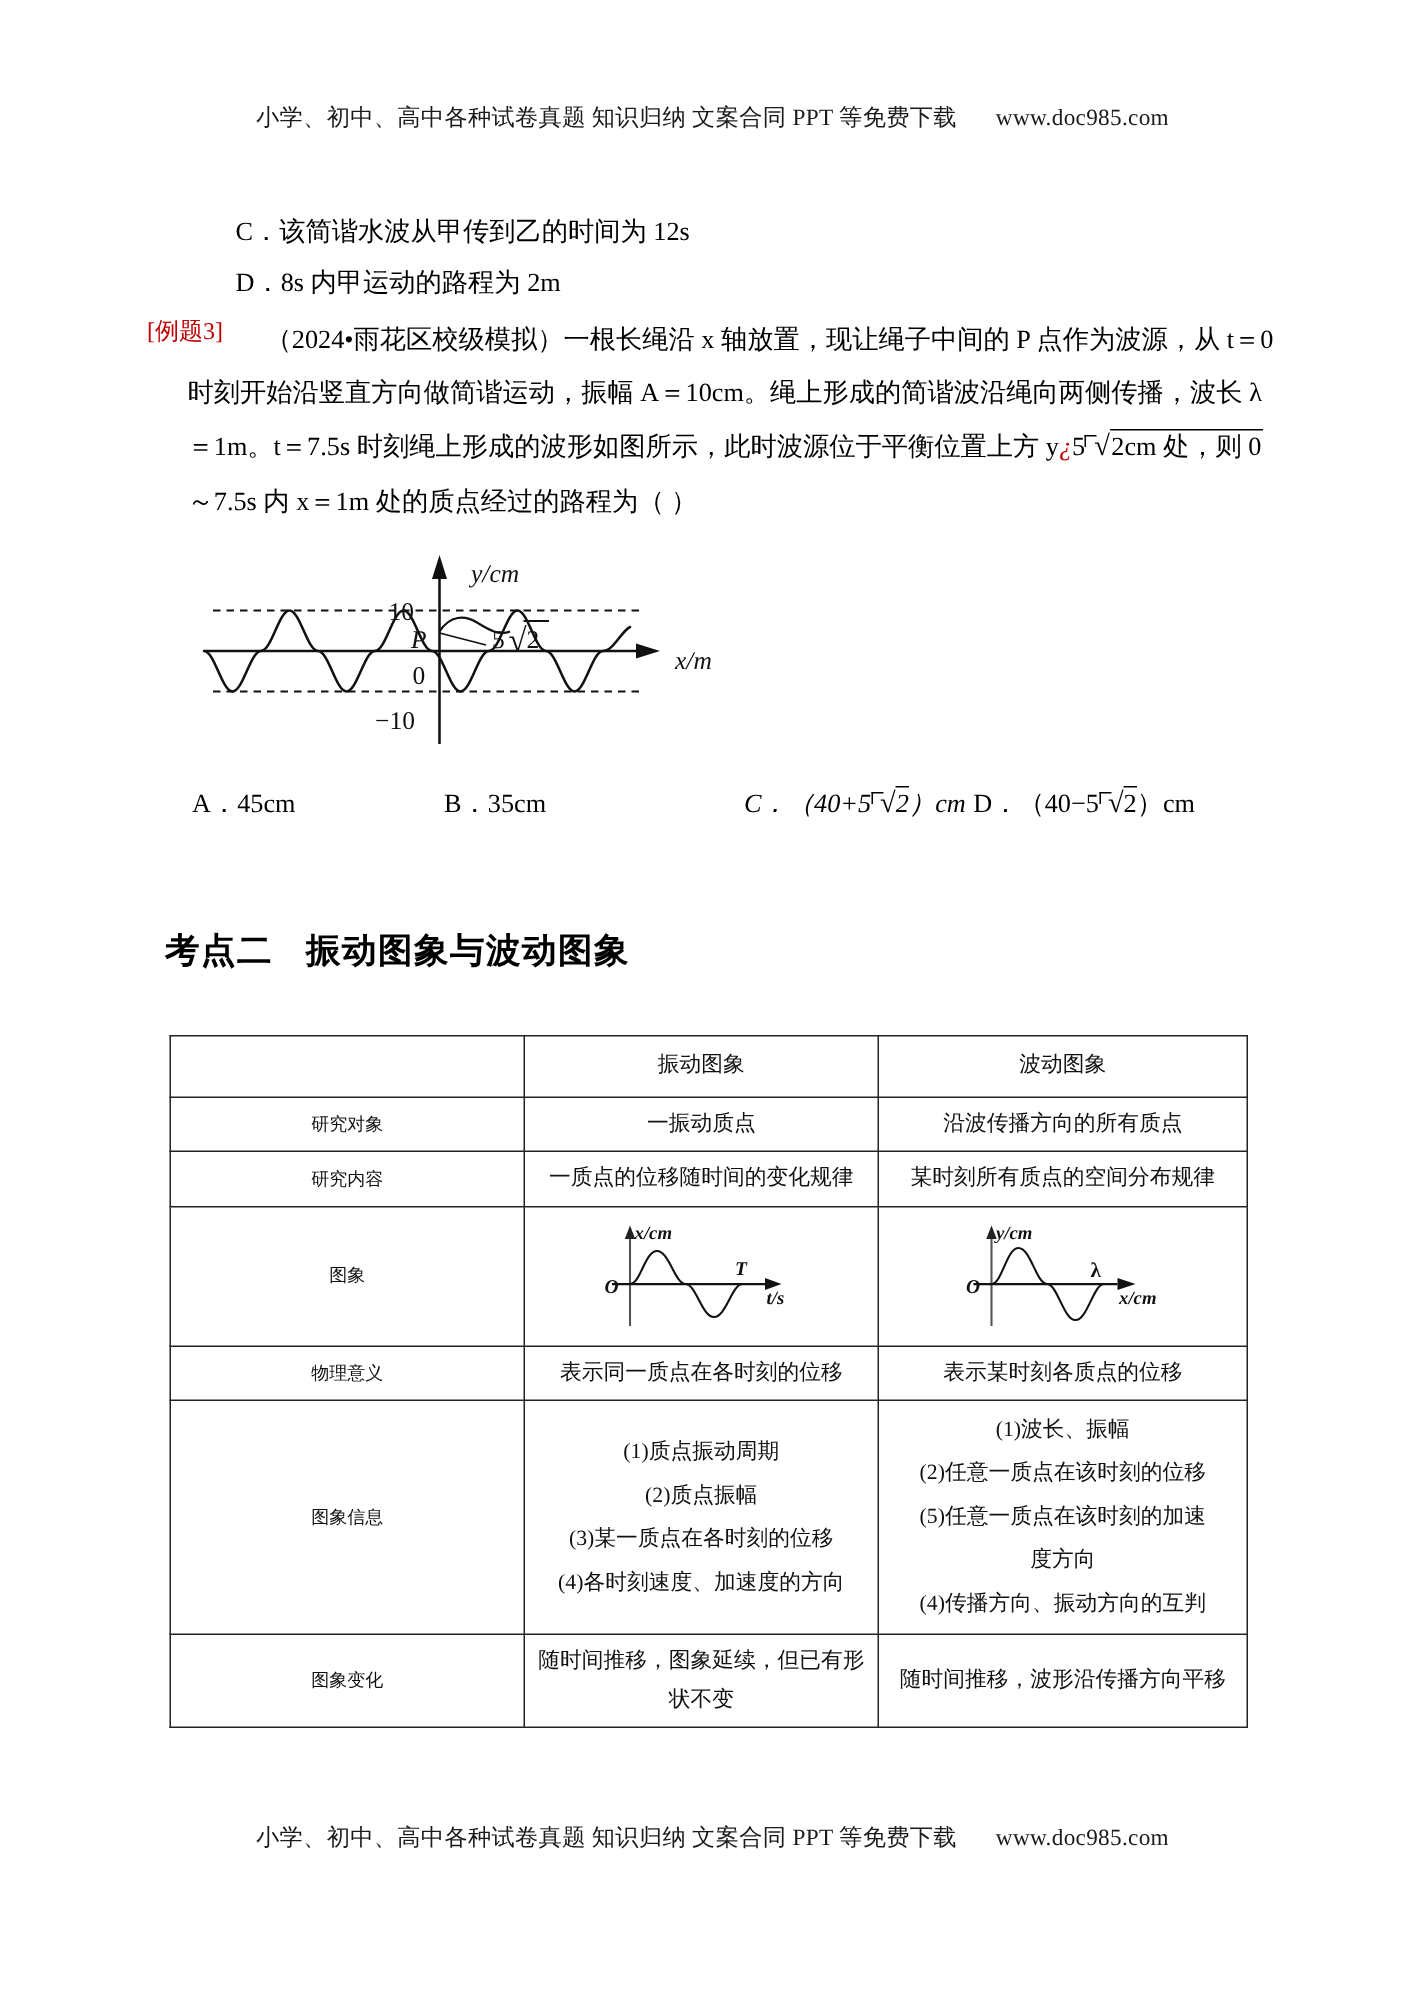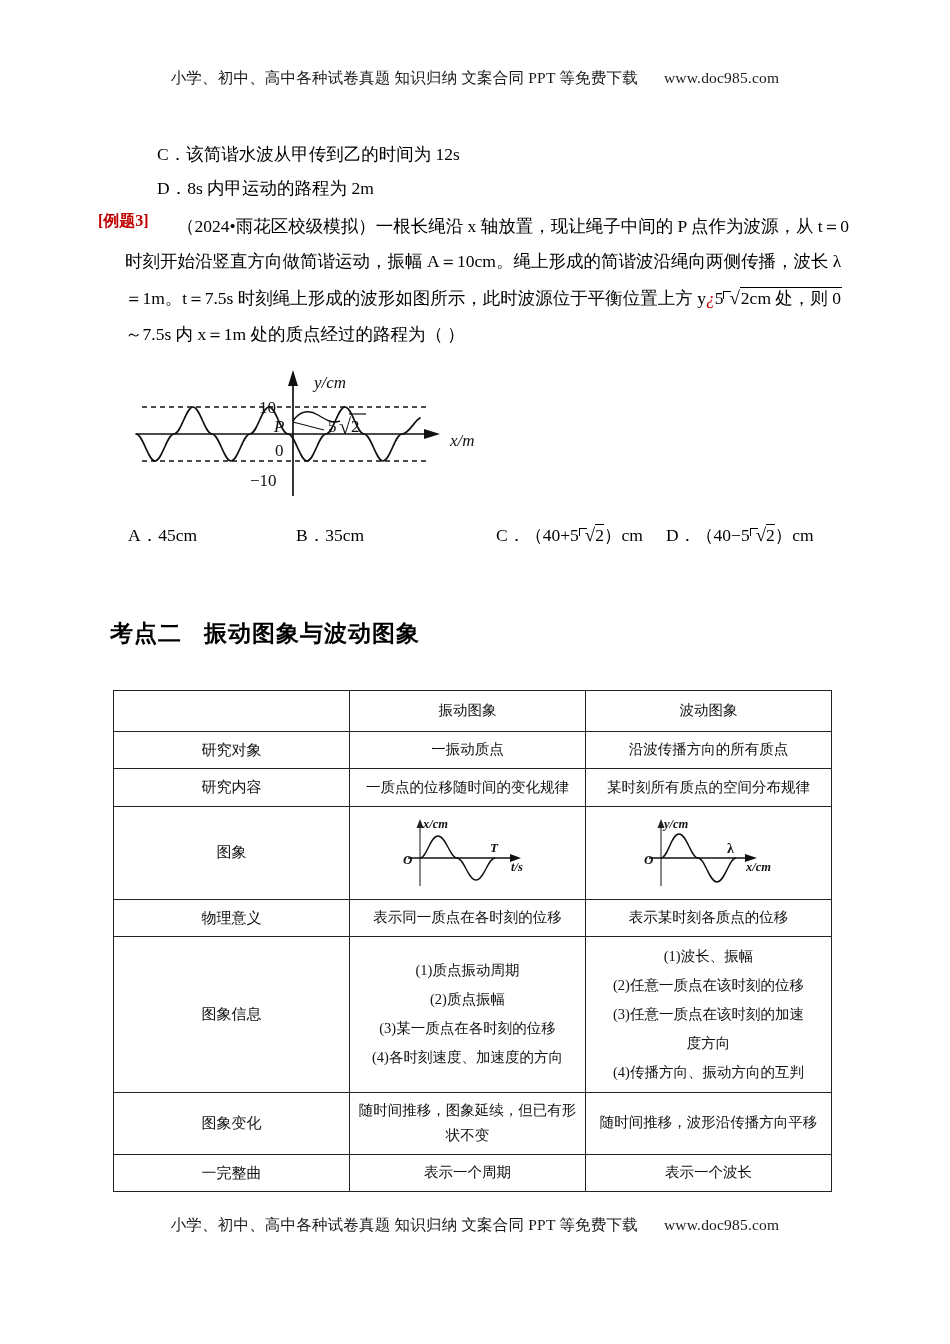--- a/index.html
+++ b/index.html
@@ -52,21 +52,21 @@
   }
   .opt-c { top: 141px; }
   .opt-d { top: 175px; }
 
   
   .example-tag {
     position: absolute;
     left: 98px;
     top: 211px;
     font-size: 16px;
-    font-weight: bold;
+    font-weight: normal;
     color: #c00000;
     white-space: nowrap;
   }
   .example-body {
     position: absolute;
     left: 177px;
     top: 209px;
     width: 673px;
     font-size: 17.5px;
     line-height: 2.0;
@@ -107,21 +107,21 @@
     position: absolute;
     left: 128px;
     top: 523px;
     width: 700px;
     font-size: 17.5px;
     white-space: nowrap;
   }
   .answers .a-item { display: inline-block; }
   .ans-a { width: 168px; }
   .ans-b { width: 200px; }
-  .ans-c { margin-right: 23px; }
+  .ans-c { margin-right: 5px; font-style: italic; }
 
   
   .section-heading {
     position: absolute;
     left: 110px;
     top: 618px;
     font-family: "DejaVu Sans", "Liberation Sans", sans-serif;
     font-size: 23px;
     font-weight: bold;
     color: #000;
@@ -147,21 +147,21 @@
     text-align: center;
     vertical-align: middle;
     padding: 5px 6px;
     line-height: 1.75;
   }
   .cmp-table col.c1 { width: 236px; }
   .cmp-table col.c2 { width: 236px; }
   .cmp-table col.c3 { width: 246px; }
 
   .cmp-table tr.hdr td { height: 30px; }
-  .cmp-table td.leftcol { font-size: 15px; font-family: Liberation Serif, serif; }
+  .cmp-table td.leftcol { font-size: 12px; font-family: Liberation Serif, serif; }
   .cmp-table td.graphcell { padding: 4px 0; height: 84px; }
   .cmp-table td.info { line-height: 2.0; font-size: 14.5px; }
   .cmp-table .nowrapline { display: block; white-space: nowrap; }
 
   .minigraph {
     display: block;
     margin: 0 auto;
   }
 </style>
 </head>
@@ -303,37 +303,32 @@
         <td class="leftcol">图象信息</td>
         <td class="info">
           <span class="nowrapline">(1)质点振动周期</span>
           <span class="nowrapline">(2)质点振幅</span>
           <span class="nowrapline">(3)某一质点在各时刻的位移</span>
           <span class="nowrapline">(4)各时刻速度、加速度的方向</span>
         </td>
         <td class="info">
           <span class="nowrapline">(1)波长、振幅</span>
           <span class="nowrapline">(2)任意一质点在该时刻的位移</span>
-          <span class="nowrapline">(3)任意一质点在该时刻的加速</span>
+          <span class="nowrapline">(5)任意一质点在该时刻的加速</span>
           <span class="nowrapline">度方向</span>
           <span class="nowrapline">(4)传播方向、振动方向的互判</span>
         </td>
       </tr>
 
       <tr>
         <td class="leftcol">图象变化</td>
         <td>随时间推移，图象延续，但已有形状不变</td>
         <td>随时间推移，波形沿传播方向平移</td>
       </tr>
 
-      <tr>
-        <td class="leftcol">一完整曲</td>
-        <td>表示一个周期</td>
-        <td>表示一个波长</td>
-      </tr>
     </tbody>
   </table>
 
   <div class="watermark wm-footer">
     <span>小学、初中、高中各种试卷真题 知识归纳 文案合同 PPT 等免费下载</span><span class="url">www.doc985.com</span>
   </div>
 
 </div>
 
 </body></html>

